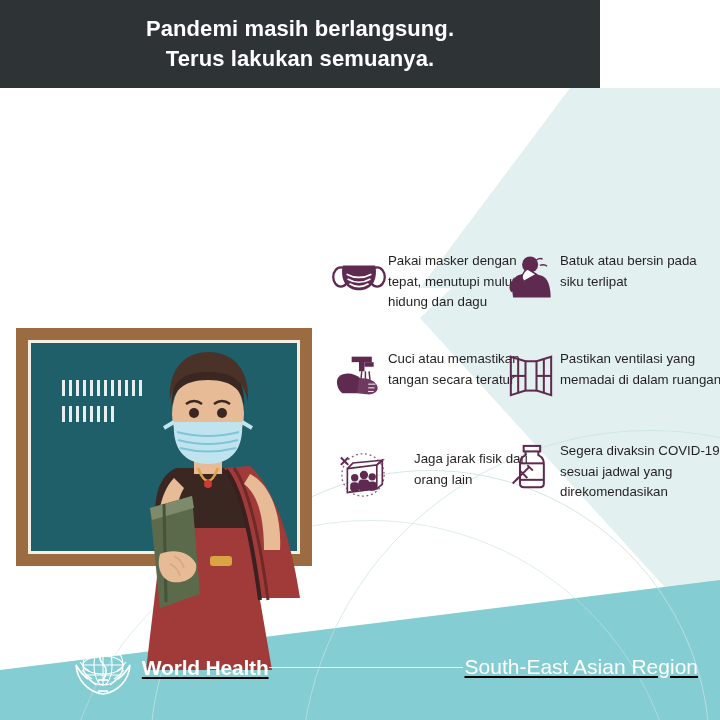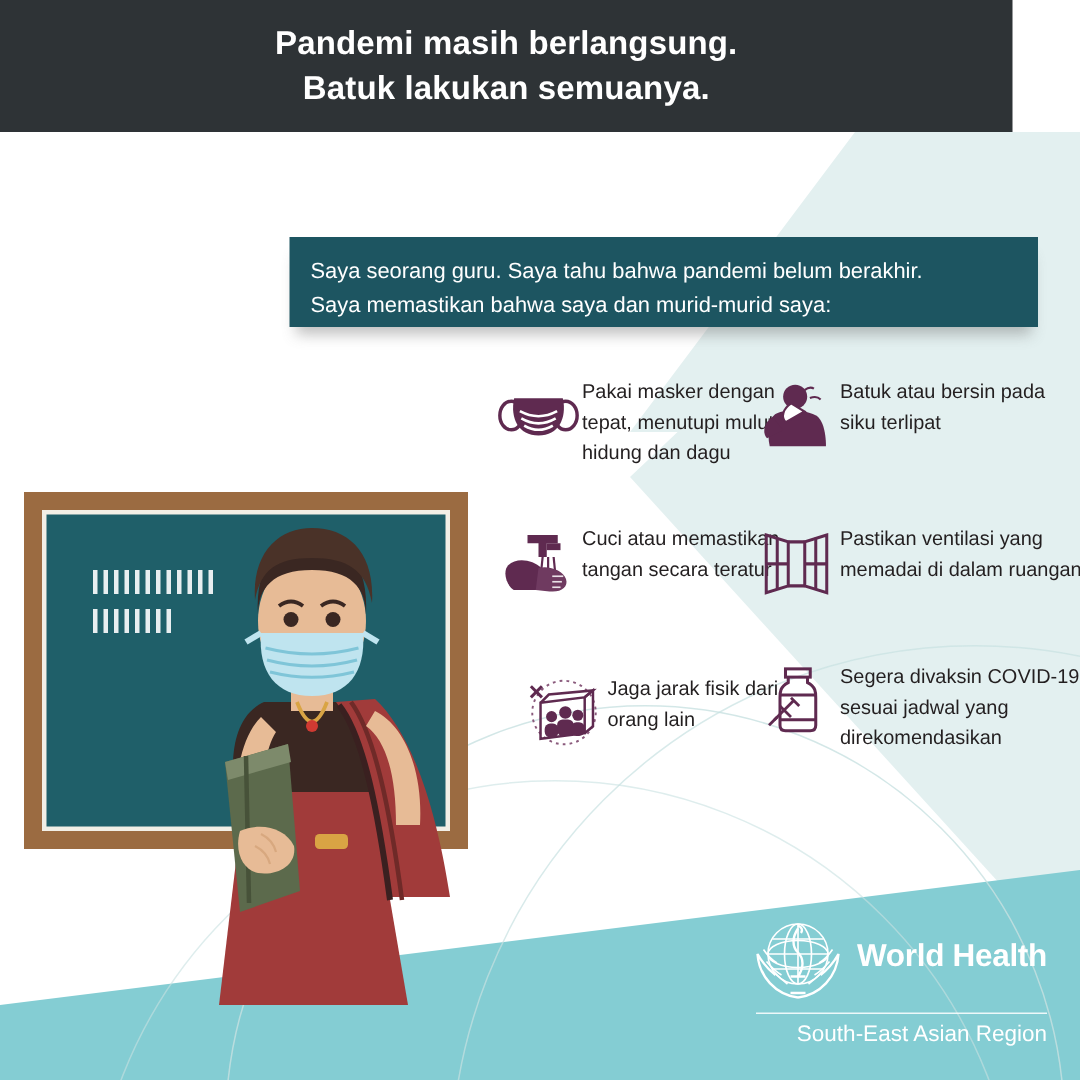--- a/index.html
+++ b/index.html
@@ -46,21 +46,21 @@
     border-radius:50%;
     z-index:3;
     pointer-events:none;
   }
   .arc1 { left:150px; top:470px; width:560px; height:560px; border-color:rgba(200,225,225,0.8); }
   .arc2 { left:300px; top:430px; width:700px; height:700px; border-color:rgba(200,225,225,0.7); }
   .arc3 { left:60px;  top:520px; width:620px; height:620px; border-color:rgba(200,225,225,0.6); }
 
   
   .header {
-    position:absolute; left:0; top:0; width:675px; height:88px;
+    position:absolute; left:0; top:0; width:600px; height:88px;
     background:#2e3336;
     z-index:20;
     display:flex; flex-direction:column;
     align-items:center; justify-content:center;
   }
   .header-line {
     color:#ffffff;
     font-size:22px;
     font-weight:bold;
     line-height:30px;
@@ -100,69 +100,69 @@
     font-size:13.3px;
     line-height:20.5px;
     color:#231f20;
     padding-top:2px;
   }
   
   .tip-mask      { left:0px;   top:6px;   width:195px; }
   .tip-cough     { left:172px; top:6px;   width:220px; }
   .tip-wash      { left:0px;   top:104px; width:195px; }
   .tip-vent      { left:172px; top:104px; width:220px; }
-  .tip-distance  { left:17px;   top:204px; width:195px; }
+  .tip-distance  { left:4px;   top:204px; width:195px;gap:22px; }
   .tip-vaccine   { left:172px; top:196px; width:220px; }
 
   .tip-mask .tip-text,
   .tip-distance .tip-text { width:132px; overflow:hidden; }
 
   
   .illustration {
     position:absolute;
     left:14px; top:318px; width:320px; height:352px;
     z-index:15;
   }
 
   
   .who-logo {
     position:absolute;
     right:22px; bottom:22px;
     z-index:40;
-    display:flex; flex-direction:column; align-items:flex-end;
+    display:flex; flex-direction:row; align-items:center;text-decoration:underline;
   }
   .who-main { display:flex; align-items:center; }
   .who-emblem { width:62px; height:62px; margin-right:8px; }
   .who-words { display:flex; flex-direction:column; line-height:1.0; }
   .who-words div {
     color:#ffffff; font-weight:bold; font-size:21px; letter-spacing:-0.2px;
   }
   .who-rule {
     width:194px; height:1.5px; background:#ffffff; opacity:0.85;
     margin:6px 0 5px 0;
   }
   .who-region {
-    color:#ffffff; font-size:15px; padding-left:2px;
+    color:#ffffff; font-size:21px; padding-left:2px;
   }
 </style>
 </head>
 <body>
 
 <div class="poster">
 
   <div class="bg-light-teal-wedge"></div>
   <div class="bg-light-teal-wedge2"></div>
   <div class="bg-teal-band"></div>
   <div class="bg-arc arc1"></div>
   <div class="bg-arc arc2"></div>
   <div class="bg-arc arc3"></div>
 
   <div class="header">
     <div class="header-line">Pandemi masih berlangsung.</div>
-    <div class="header-line">Batuk lakukan semuanya.</div>
+    <div class="header-line">Terus lakukan semuanya.</div>
   </div>
 
   <div class="illustration">
     <svg viewBox="0 0 320 352" width="320" height="352" xmlns="http://www.w3.org/2000/svg">
 
       <rect x="2" y="10" width="296" height="238" fill="#9b6b41"></rect>
       <rect x="14" y="22" width="272" height="214" fill="#f2efe6"></rect>
       <rect x="17" y="25" width="266" height="208" fill="#1f5f69"></rect>
 
       <g fill="#e8eef0">
@@ -357,24 +357,20 @@
             <path d="M12 30 L20 38"></path>
             <path d="M20 24 L26 30"></path>
           </g>
         </svg>
       </div>
       <div class="tip-text">Segera divaksin COVID-19 sesuai jadwal yang direkomendasikan</div>
     </div>
 
   </div>
 
-  <div class="quote-box">
-    <div class="quote-line">Saya seorang guru. Saya tahu bahwa pandemi belum  berakhir.</div>
-    <div class="quote-line">Saya memastikan bahwa saya dan murid-murid saya:</div>
-  </div>
 
   <div class="who-logo">
     <div class="who-main">
       <div class="who-emblem">
         <svg viewBox="0 0 62 62" width="62" height="62" xmlns="http://www.w3.org/2000/svg">
           <g fill="none" stroke="#ffffff" stroke-width="1.1">
             <circle cx="31" cy="29" r="20"></circle>
             <ellipse cx="31" cy="29" rx="9" ry="20"></ellipse>
             <ellipse cx="31" cy="29" rx="20" ry="9"></ellipse>
             <path d="M11 29 L51 29"></path>

